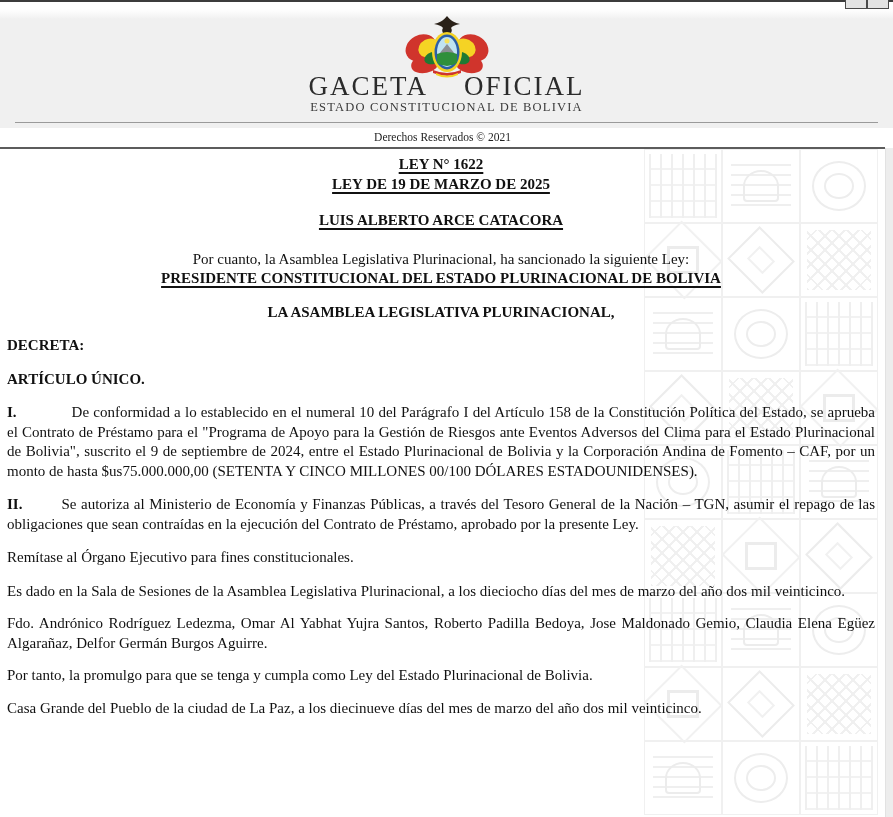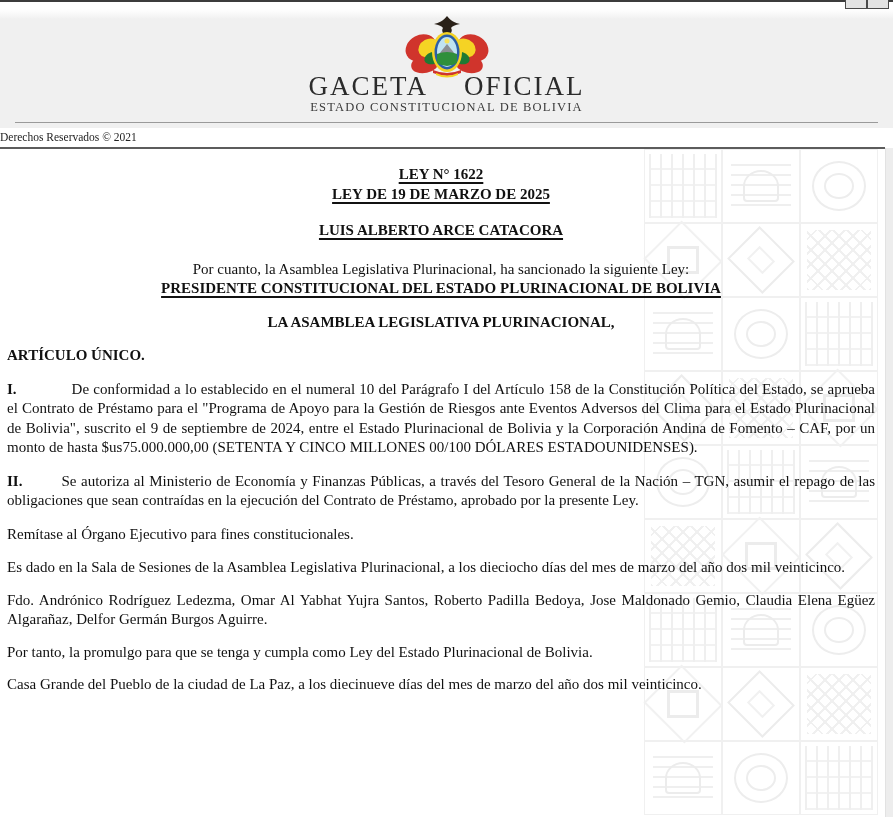--- a/index.html
+++ b/index.html
@@ -16,21 +16,21 @@
             background:linear-gradient(#ffffff 0px,#f7f7f7 6px,#f0f0f0 10px);z-index:5;}
   .mast-inner{position:relative;width:100%;height:100%;text-align:center;}
   .emblem{position:absolute;top:5px;left:50%;transform:translateX(-50%);width:96px;height:64px;}
   .mast-row{position:absolute;top:62px;width:100%;font-size:27px;letter-spacing:2px;color:#2b2b2b;}
   .mast-gap{display:inline-block;width:36px;}
   .mast-sub{position:absolute;top:91px;width:100%;font-size:12.5px;letter-spacing:1.2px;color:#3a3a3a;}
   .mast-rule{position:absolute;bottom:7px;left:15px;right:15px;height:0;border-top:1.5px solid #9a9a9a;}
   
   .gray-spacer{position:absolute;top:123px;left:0;width:893px;height:5px;background:#f0f0f0;z-index:5;}
   .copyright-bar{position:absolute;top:128px;left:0;width:893px;height:16px;background:#fff;
-                 z-index:5;text-align:left;box-sizing:border-box;padding:3px 8px 0 0;
+                 z-index:5;text-align:center;box-sizing:border-box;padding:3px 8px 0 0;
                  font-size:11.5px;color:#222;}
   .dark-rule{position:absolute;top:147px;left:0;width:885px;height:1.8px;background:#5c5c5c;z-index:5;}
   
   .doc{position:absolute;top:149px;left:0;width:882px;height:668px;box-sizing:border-box;
        padding:2px 7px 0 7px;font-size:15px;line-height:19.5px;}
   .doc p,.doc div.block{position:relative;z-index:2;margin:0;}
   .center{text-align:center;}
   .just{text-align:justify;}
   .b{font-weight:bold;}
   .u{text-decoration:underline;text-decoration-thickness:1.5px;text-underline-offset:2.5px;}
@@ -142,30 +142,31 @@
         <div class="wm-tile m-bird"></div>
         <div class="wm-tile m-spiral"></div>
         <div class="wm-tile m-chakana"></div>
         <div class="wm-tile m-diamond"></div>
         <div class="wm-tile m-grid"></div>
         <div class="wm-tile m-bird"></div>
         <div class="wm-tile m-spiral"></div>
         <div class="wm-tile m-zigzag"></div>
       </div>
 
-    <p class="center b u" style="margin-top:14px">LEY N° 1622</p>
+    <p class="center b u" style="margin-top:4px">LEY N° 1622</p>
     <p class="center b u">LEY DE 19 DE MARZO DE 2025</p>
 
     <p class="center b u mt-l">LUIS ALBERTO ARCE CATACORA</p>
     <p class="center mt-xl">Por cuanto, la Asamblea Legislativa Plurinacional, ha sancionado la siguiente Ley:</p>
 
     <p class="center b u">PRESIDENTE CONSTITUCIONAL DEL ESTADO PLURINACIONAL DE BOLIVIA</p>
 
     <p class="center b mt-m">LA ASAMBLEA LEGISLATIVA PLURINACIONAL,</p>
 
+    <p class="b mt-m">DECRETA:</p>
 
     <p class="b mt-m">ARTÍCULO ÚNICO.</p>
 
     <p class="just mt-m"><b class="b">I.</b><span class="tab t1"></span><span>De conformidad a lo establecido en el numeral 10 del Parágrafo I del Artículo 158 de la Constitución Política del Estado, se aprueba el Contrato de Préstamo para el "Programa de Apoyo para la Gestión de Riesgos ante Eventos Adversos del Clima para el Estado Plurinacional de Bolivia", suscrito el 9 de septiembre de 2024, entre el Estado Plurinacional de Bolivia y la Corporación Andina de Fomento – CAF, por un monto de hasta $us75.000.000,00 (SETENTA Y CINCO MILLONES 00/100 DÓLARES ESTADOUNIDENSES).</span></p>
 
     <p class="just mt-m"><b class="b">II.</b><span class="tab t2"></span><span>Se autoriza al Ministerio de Economía y Finanzas Públicas, a través del Tesoro General de la Nación – TGN, asumir el repago de las obligaciones que sean contraídas en la ejecución del Contrato de Préstamo, aprobado por la presente Ley.</span></p>
 
     <p class="just mt-m">Remítase al Órgano Ejecutivo para fines constitucionales.</p>
 
     <p class="just mt-m">Es dado en la Sala de Sesiones de la Asamblea Legislativa Plurinacional, a los dieciocho días del mes de marzo del año dos mil veinticinco.</p>

